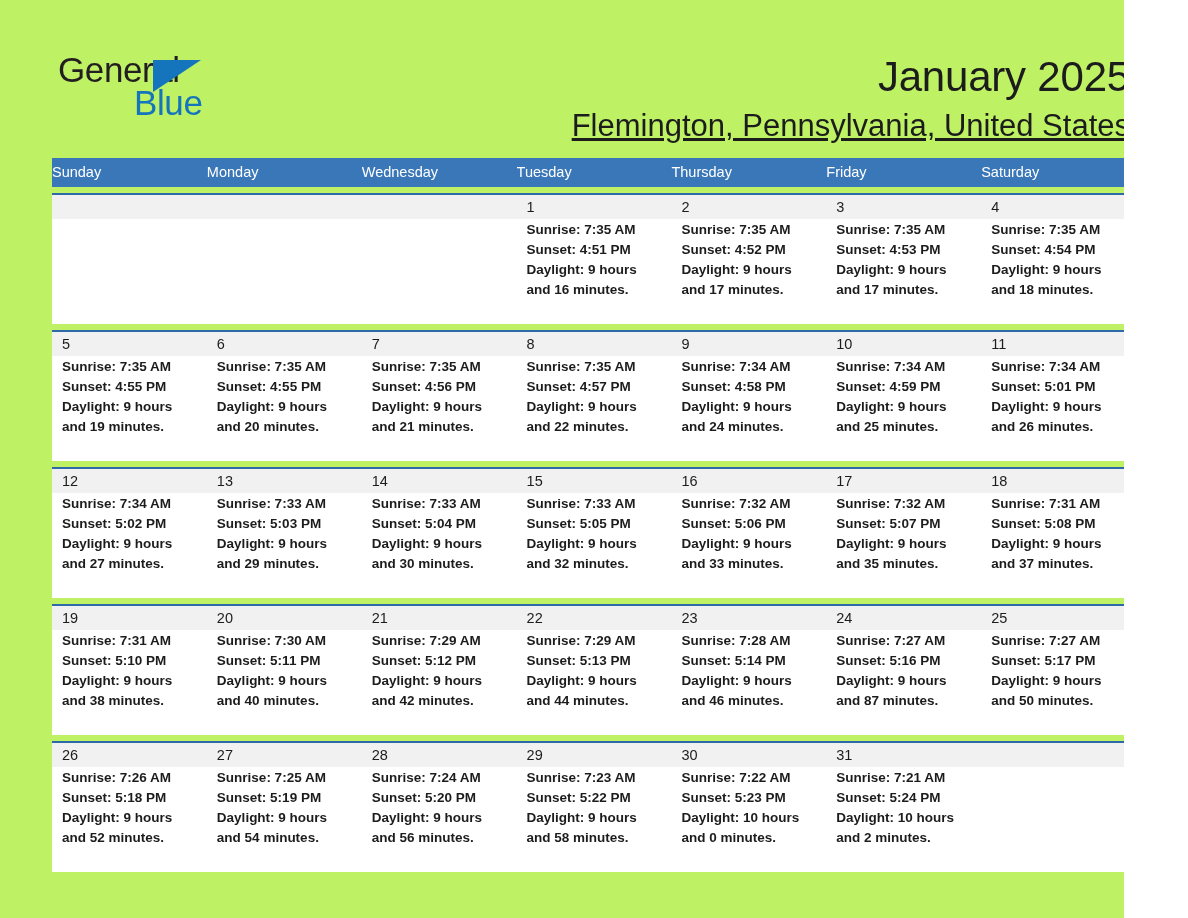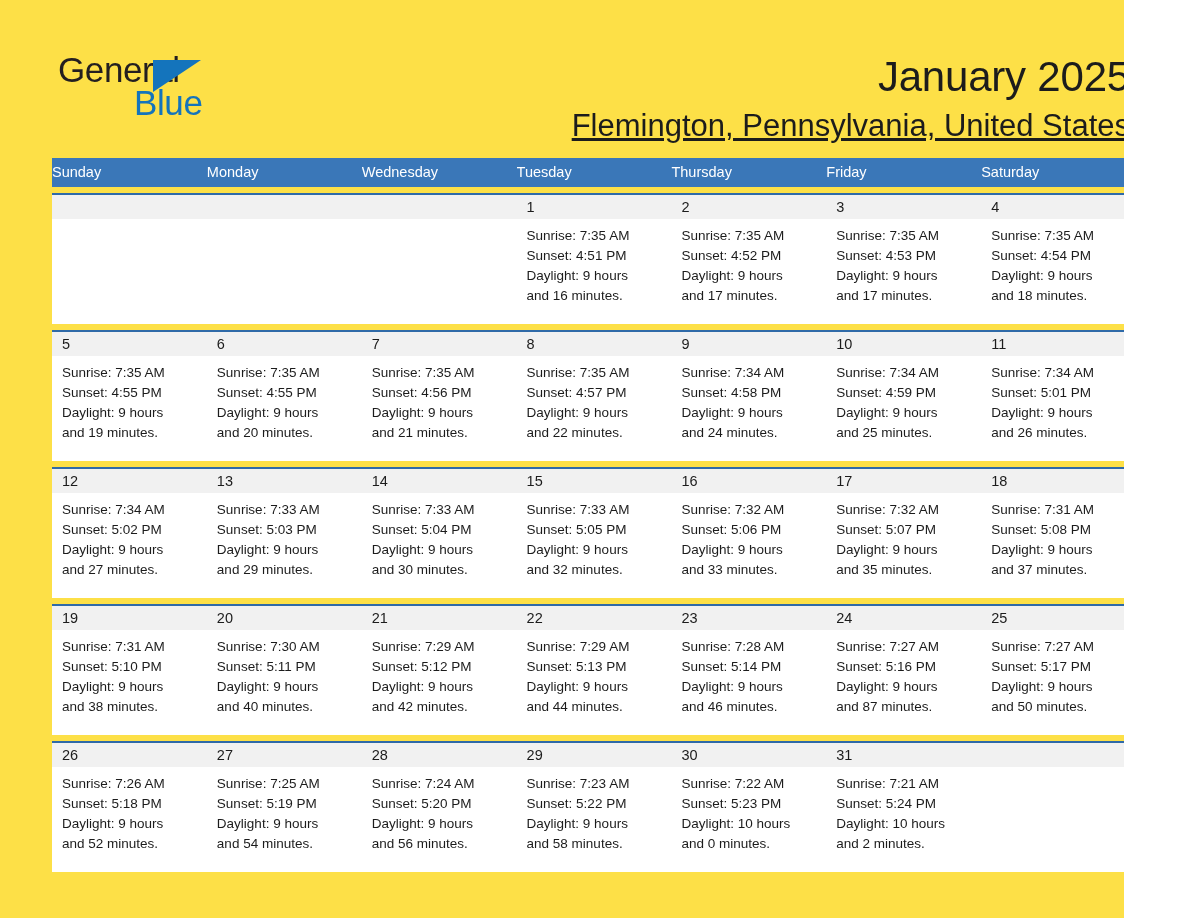--- a/index.html
+++ b/index.html
@@ -9,21 +9,21 @@
     width: 1188px;
     height: 918px;
     background: #ffffff;
     font-family: "Liberation Sans", sans-serif;
     -webkit-font-smoothing: antialiased;
   }
   .page {
     position: relative;
     width: 1124px;
     height: 918px;
-    background: #fde047;
+    background: #bef264;
     overflow: hidden;
   }
 
   
   .header {
     position: absolute;
     left: 0; top: 0;
     width: 1188px;
     height: 158px;
   }
@@ -130,21 +130,22 @@
     height: 24px;
     background: #f1f1f1;
     color: #1c1c1c;
     font-size: 14.5px;
     line-height: 24px;
     padding-left: 10px;
   }
   .cell.empty .daynum { background: #f1f1f1; }
   .cell.empty .lines { visibility: hidden; }
   .lines {
-    padding: 7px 6px 0 10px;
+    padding: 1px 6px 0 10px;
+    font-weight: bold;
   }
   .lines div {
     font-size: 13.5px;
     line-height: 20px;
     color: #1c1c1c;
     white-space: nowrap;
   }
 </style>
 </head>
 <body>

